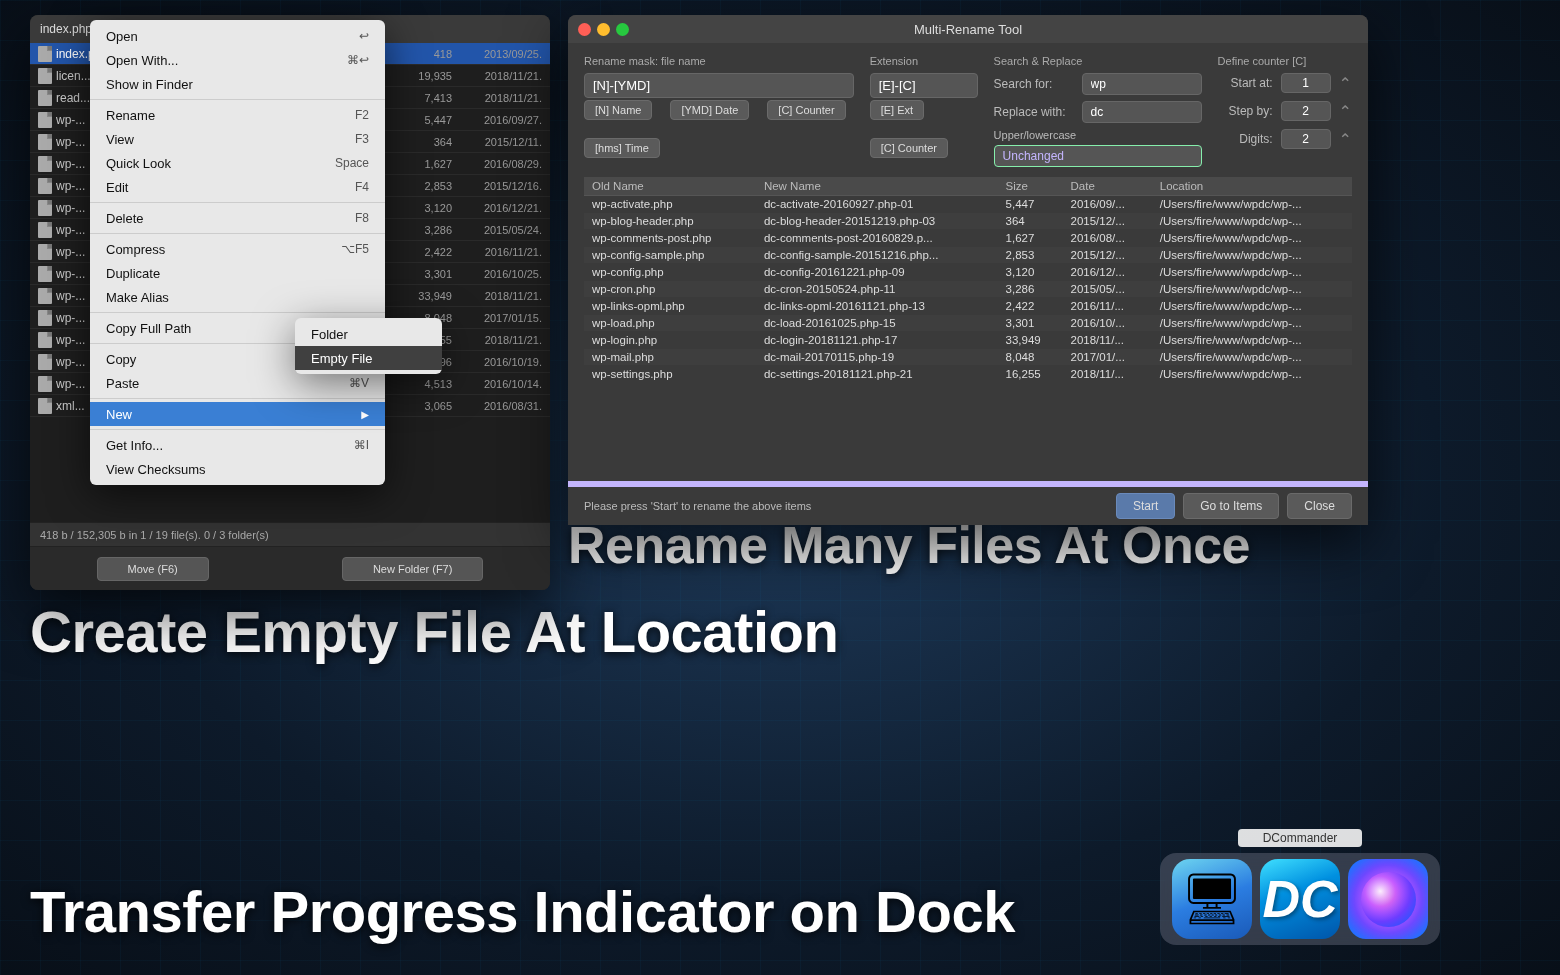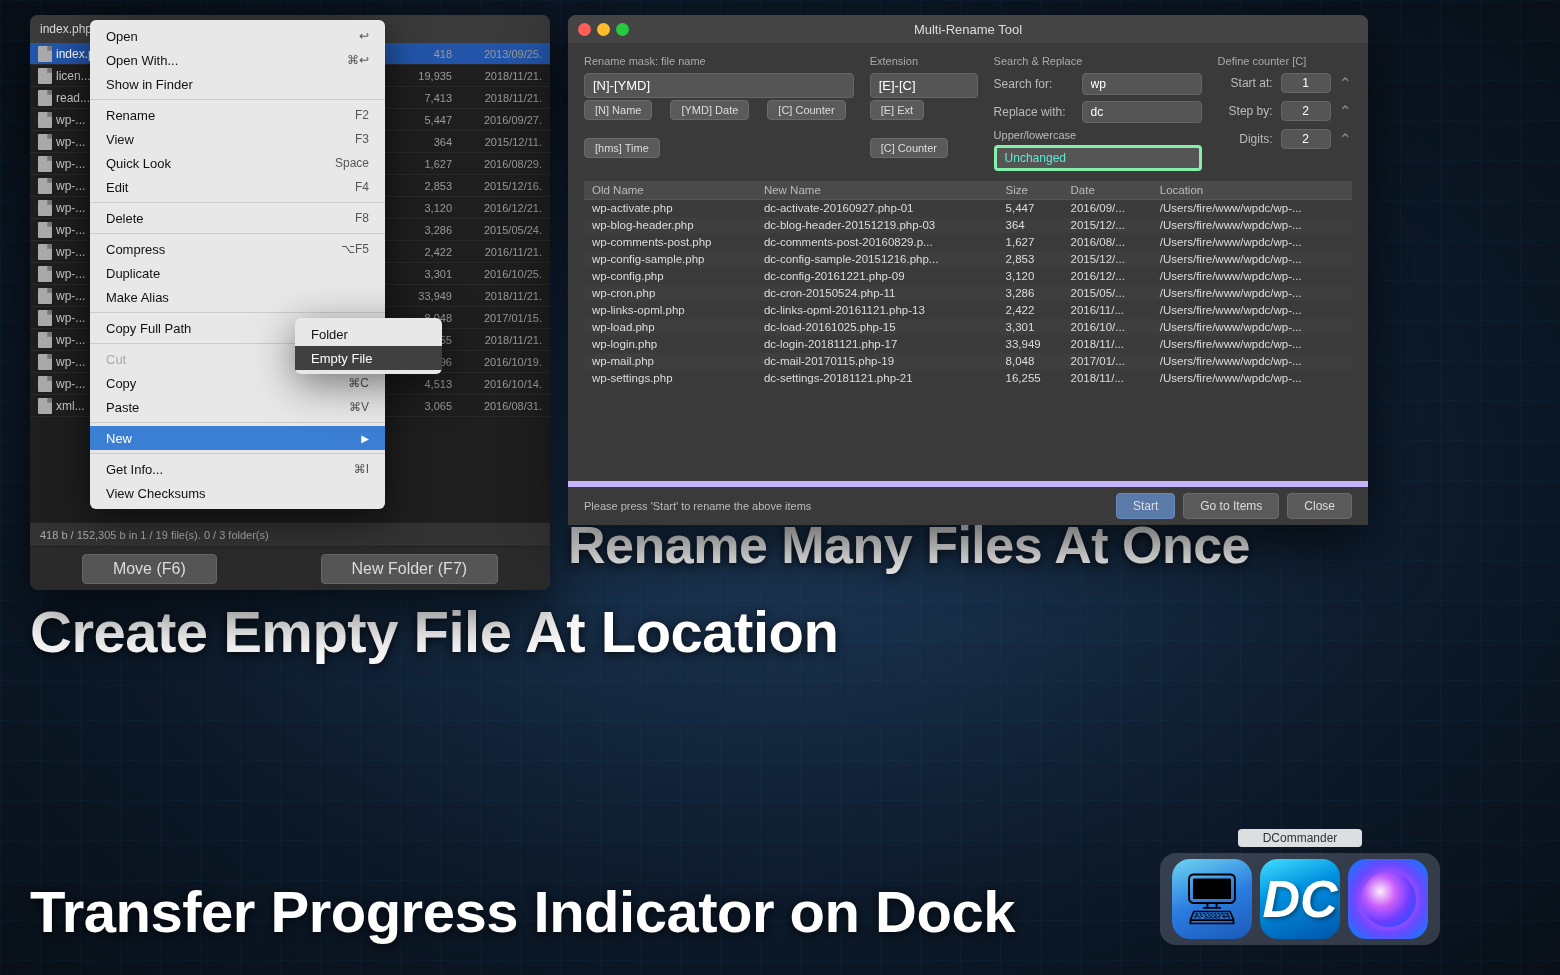--- a/index.html
+++ b/index.html
@@ -130,21 +130,21 @@
       align-items: center;
       justify-content: space-around;
       border-top: 1px solid #222;
     }
 
     .fm-btn {
       background: #555;
       border: 1px solid #666;
       border-radius: 4px;
       color: #ddd;
-      font-size: 16px;
+      font-size: 11px;
       padding: 5px 30px;
       cursor: pointer;
     }
 
     
     .context-menu {
       position: absolute;
       top: 20px;
       left: 90px;
       width: 295px;
@@ -403,23 +403,23 @@
       cursor: pointer;
     }
 
     .rt-action-btn.primary {
       background: #5a7aaa;
       border-color: #6a8abb;
     }
 
     .dropdown-select {
       background: #555;
-      border: 3px solid #86efac;
+      border: 1px solid #86efac;
       border-radius: 4px;
-      color: #5eead4;
+      color: #c4b5fd;
       font-size: 12px;
       padding: 3px 24px 3px 8px;
       appearance: none;
       width: 100%;
       cursor: pointer;
     }
 
     
     .dock-area {
       position: absolute;
@@ -714,24 +714,20 @@
     </div>
     <div class="cm-item">
       <span class="cm-label">Make Alias</span>
     </div>
     <div class="cm-separator"></div>
     <div class="cm-item">
       <span class="cm-label">Copy Full Path</span>
       <span class="cm-shortcut">⇧⌘C</span>
     </div>
     <div class="cm-separator"></div>
-    <div class="cm-item disabled">
-      <span class="cm-label">Cut</span>
-      <span class="cm-shortcut">⌘X</span>
-    </div>
     <div class="cm-item">
       <span class="cm-label">Copy</span>
       <span class="cm-shortcut">⌘C</span>
     </div>
     <div class="cm-item">
       <span class="cm-label">Paste</span>
       <span class="cm-shortcut">⌘V</span>
     </div>
     <div class="cm-separator"></div>
     <div class="cm-item hovered">

